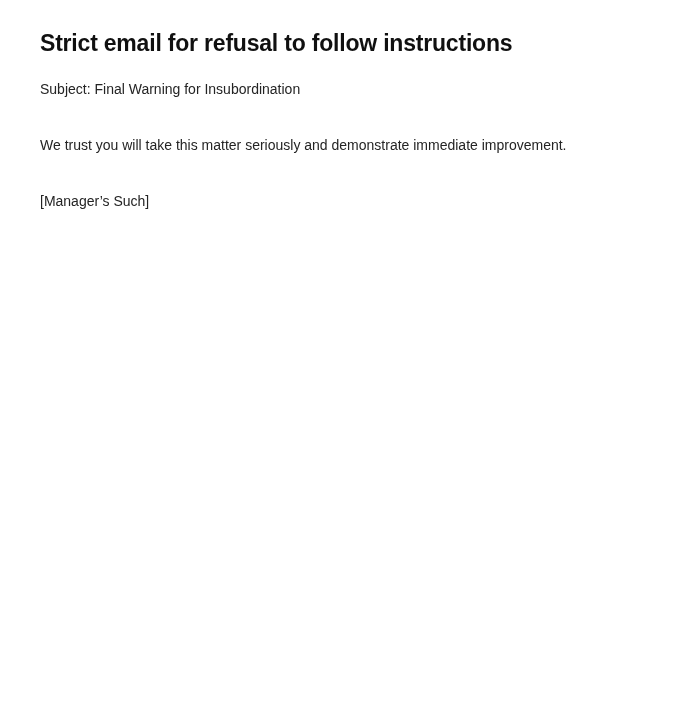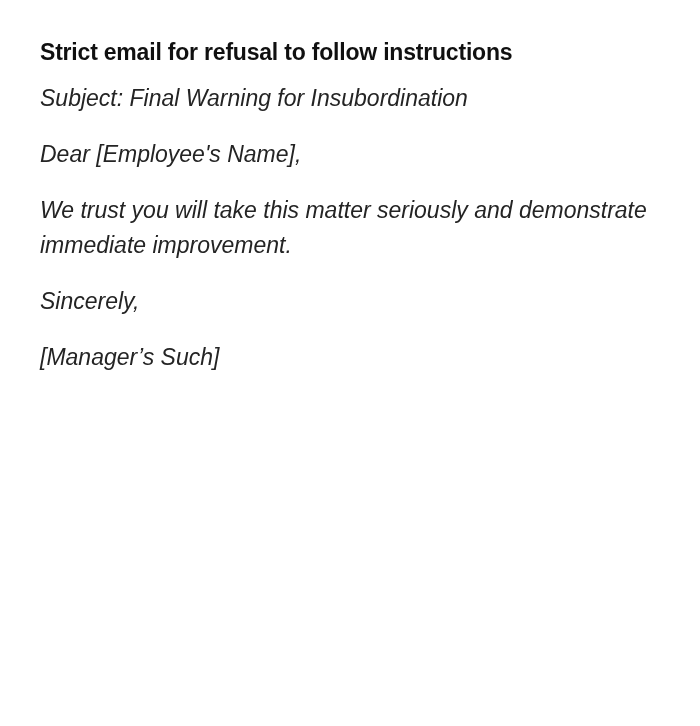--- a/index.html
+++ b/index.html
@@ -9,51 +9,48 @@
   body {
     width: 700px;
     height: 726px;
     background: var(--page-bg, #ffffff);
     font-family: "Liberation Sans", sans-serif;
     overflow: hidden;
   }
   .page {
     box-sizing: border-box;
     width: 700px;
-    padding: 37px 40px 0 40px;
+    padding: 28px 40px 0 40px;
   }
   h1.article-title {
     margin: 0 0 13px 0;
     font-family: "Liberation Sans", sans-serif;
     font-weight: 700;
     font-size: 23px;
     line-height: 31px;
     letter-spacing: -0.2px;
     color: var(--heading-color, #101010);
   }
   p.body-text {
     margin: 0 0 21px 0;
     max-width: 620px;
-    font-size: 23px;
+    font-size: 14px;
     line-height: 35px;
     font-weight: 400;
     color: var(--text-color, #242424);
-    font-style: italic;
   }
 </style>
 </head>
 <body>
 
 <div class="page">
   <h1 class="article-title">Strict email for refusal to follow instructions</h1>
 
   <p class="body-text">Subject: Final Warning for Insubordination</p>
 
-  <p class="body-text">Dear [Employee's Name],</p>
 
 
 
   <p class="body-text">We trust you will take this matter seriously and demonstrate immediate improvement.</p>
 
-  <p class="body-text">Sincerely,</p>
 
   <p class="body-text">[Manager’s Such]</p>
 </div>
 
 </body></html>

